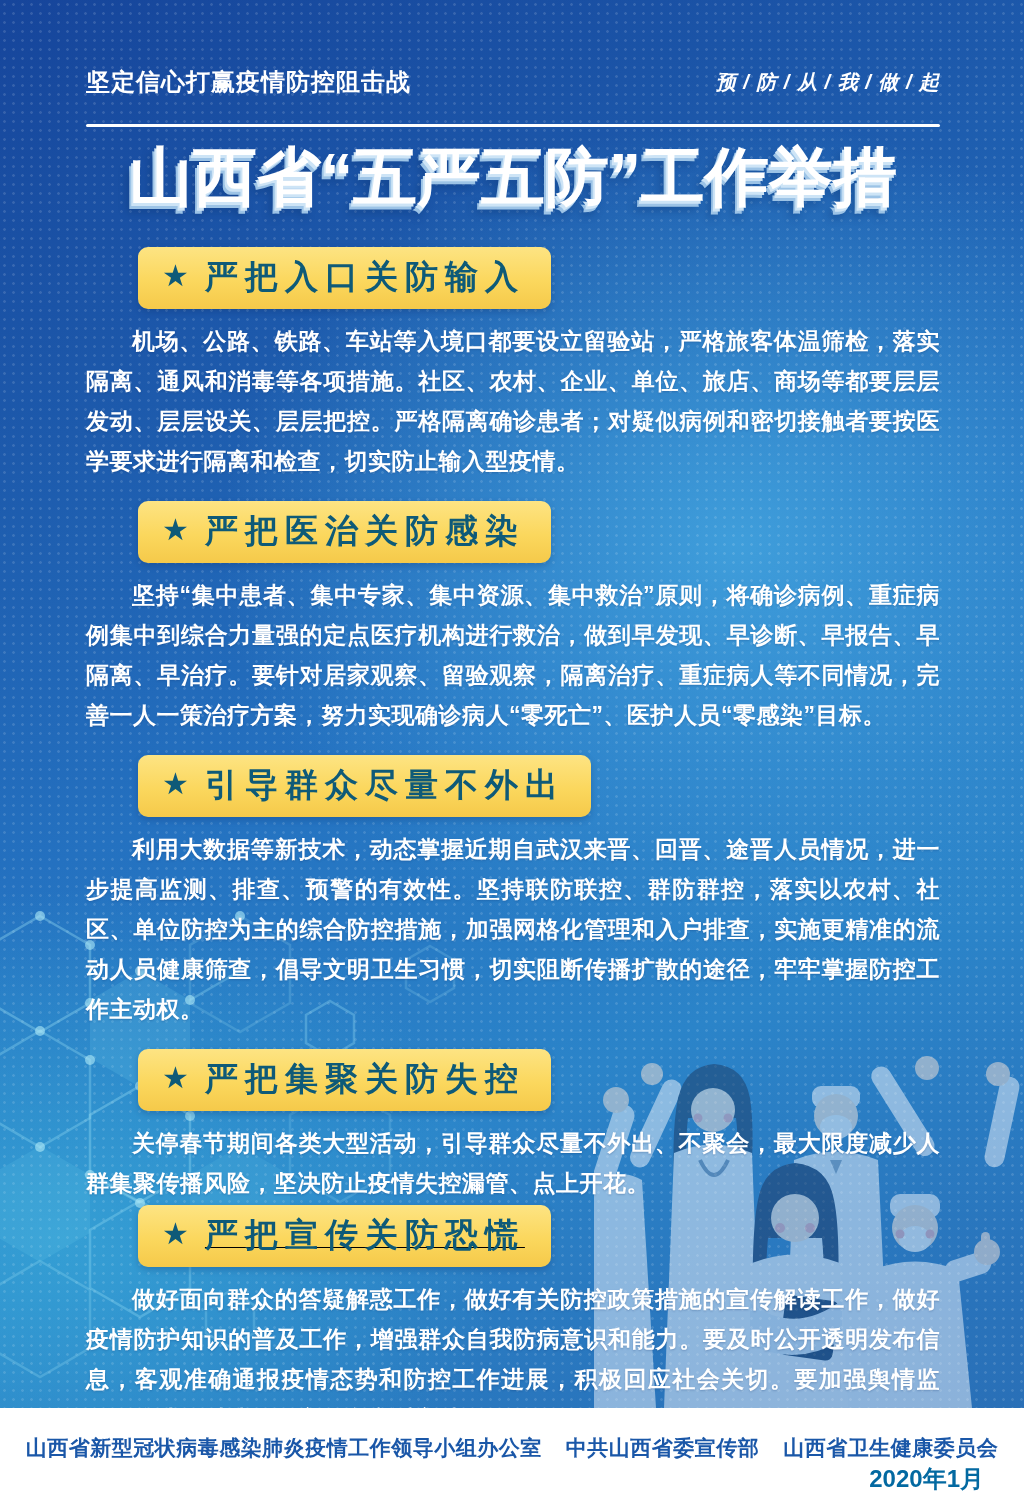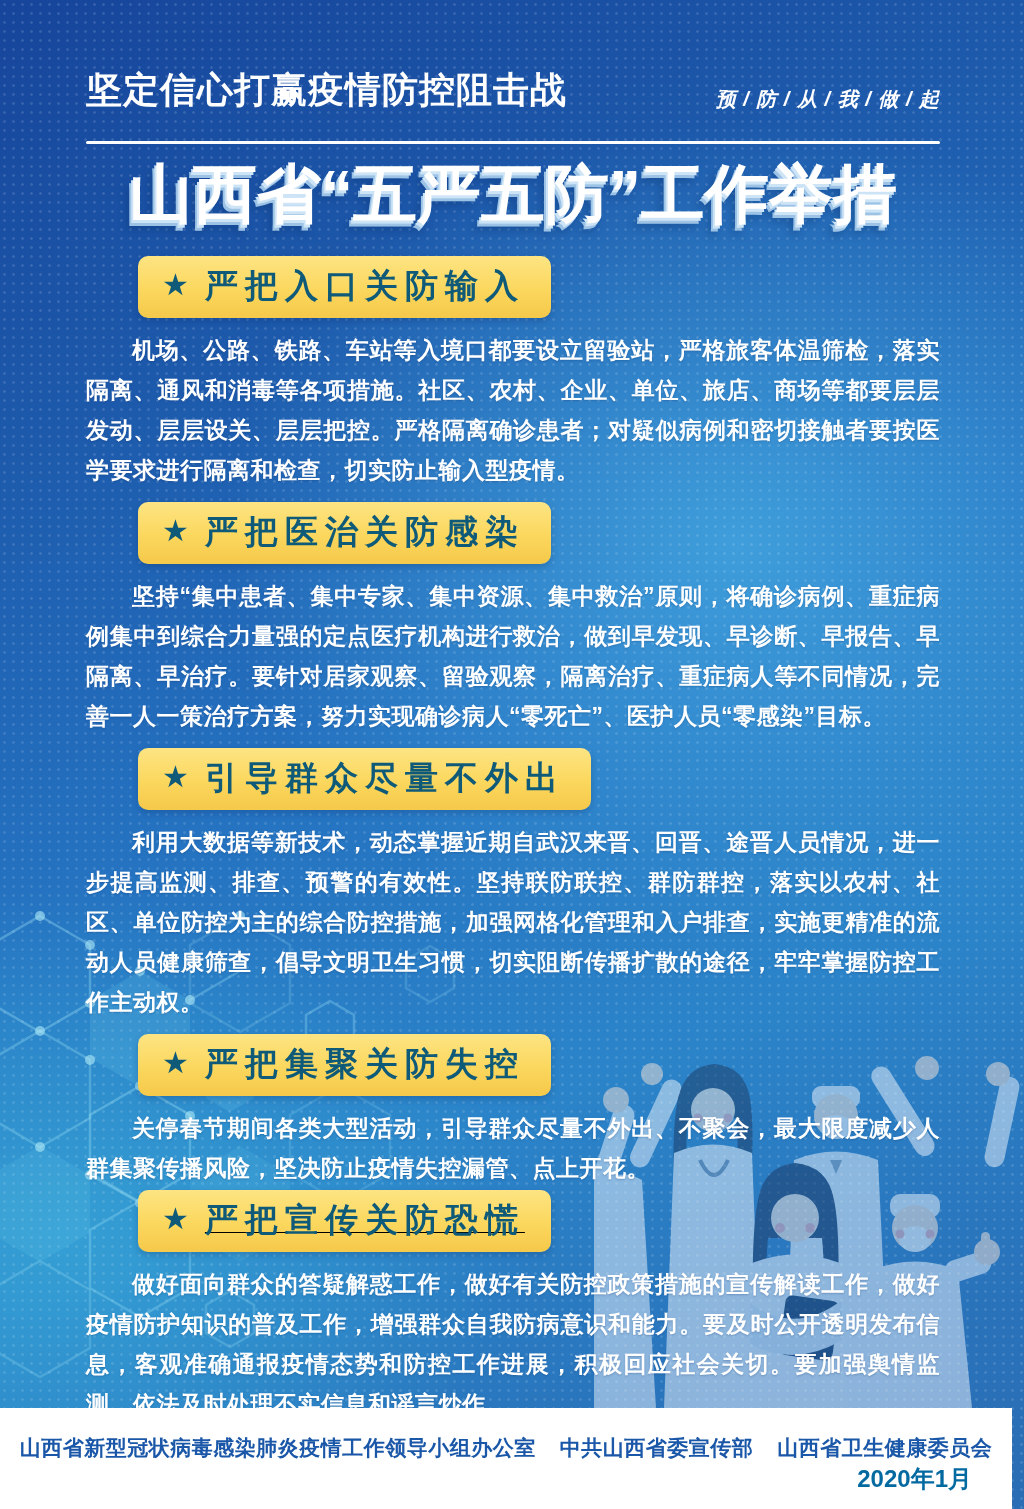--- a/index.html
+++ b/index.html
@@ -36,21 +36,21 @@
   .content { position: relative; z-index: 2; padding: 0 84px 0 86px; }
 
   .top-bar {
     padding-top: 66px;
     display: flex;
     justify-content: space-between;
     align-items: flex-end;
   }
   .slogan-left {
     color: #ffffff;
-    font-size: 36px;
+    font-size: 24px;
     font-weight: 800;
     letter-spacing: 1px;
     white-space: nowrap;
   }
   .slogan-right {
     color: #ffffff;
     font-size: 20px;
     font-weight: 800;
     font-style: italic;
     letter-spacing: 1px;
@@ -68,21 +68,21 @@
     color: #ffffff;
     white-space: nowrap;
     text-shadow:
       -2px 3px 0 #cde4f6,
       -4px 6px 0 #9cc3e6,
       -6px 9px 8px rgba(10, 50, 110, 0.45);
   }
 
   .badge {
     display: inline-block;
-    margin-top: 12px;
+    margin-top: 20px;
     margin-left: 52px;
     padding: 8px 26px 9px 24px;
     border-radius: 10px;
     background: linear-gradient(180deg, #fde483 0%, #fbd75d 55%, #f5c94a 100%);
     box-shadow: 0 3px 6px rgba(10, 45, 100, 0.25);
     white-space: nowrap;
   }
   .badge .star {
     display: inline-block;
     color: #0e5a78;
@@ -106,21 +106,21 @@
     line-height: 40px;
     font-weight: 700;
     text-align: justify;
     text-indent: 2em;
     letter-spacing: 0.5px;
     text-shadow: 0 1px 2px rgba(10, 45, 100, 0.25);
   }
 
   .footer {
     position: absolute;
-    left: 0; right: 12px; bottom: 0;
+    left: 0; right: 0; bottom: 0;
     height: 101px;
     background: #ffffff;
     z-index: 3;
   }
   .footer-orgs {
     padding-top: 26px;
     text-align: center;
     color: #1a57a8;
     font-size: 21px;
     font-weight: 800;

